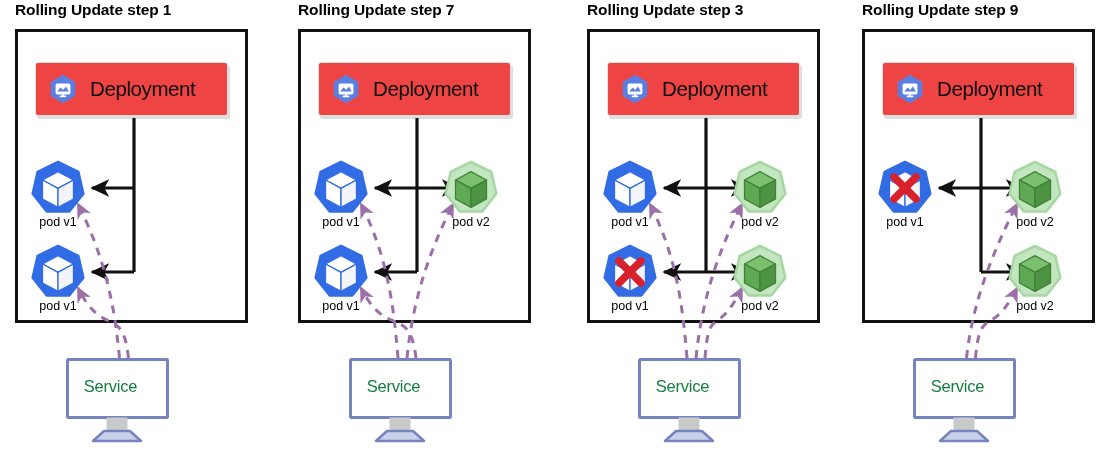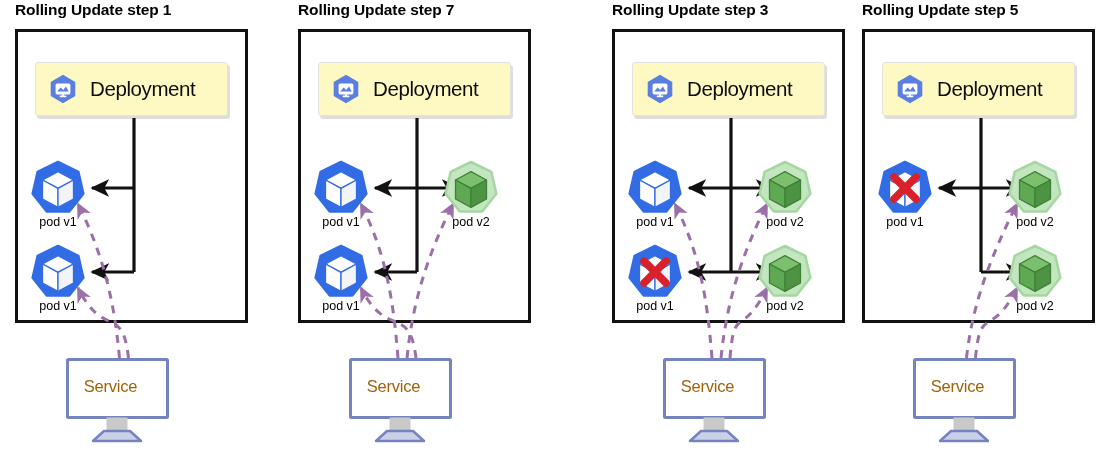--- a/index.html
+++ b/index.html
@@ -48,21 +48,21 @@
     background: #fff;
     box-sizing: border-box;
   }
   
   .deployment {
     position: absolute;
     left: 35px;
     top: 62px;
     width: 193px;
     height: 54px;
-    background: #fef9c3;
+    background: #ef4444;
     border: 1px solid #e2e2e2;
     border-radius: 3px;
     box-shadow: 2px 3px 0 rgba(0,0,0,0.13);
     display: flex;
     align-items: center;
     box-sizing: border-box;
   }
   .deployment .dep-icon {
     width: 32px;
     height: 32px;
@@ -102,21 +102,21 @@
   }
   .service svg { display: block; width: 118px; height: 85px; }
   .service .svc-label {
     position: absolute;
     left: 0;
     top: 19px;
     width: 89px;
     text-align: center;
     font-size: 16.5px;
     letter-spacing: -0.2px;
-    color: #a16207;
+    color: #15803d;
     pointer-events: none;
   }
   
   .wires {
     position: absolute;
     left: 0; top: 0;
     width: 279px;
     height: 453px;
     pointer-events: none;
   }
@@ -222,21 +222,21 @@
             <polygon points="28,11.600000000000001 43.5,20 28,28.4 12.5,20" fill="#FFFFFF" stroke="#326CE5" stroke-width="1.3" stroke-linejoin="round"></polygon>
             <polygon points="12.5,20 28,28.4 28,47.4 12.5,39" fill="#FFFFFF" stroke="#326CE5" stroke-width="1.3" stroke-linejoin="round"></polygon>
             <polygon points="43.5,20 28,28.4 28,47.4 43.5,39" fill="#F2F4FA" stroke="#326CE5" stroke-width="1.3" stroke-linejoin="round"></polygon>
           </svg></span><div class="pod-label">pod v1</div></div>
       <div class="service" style="left:66px; top:358px;"><span><svg viewBox="0 0 118 85" width="118" height="85">
             <rect x="1.5" y="1.5" width="100" height="58" rx="1" fill="#FFFFFF" stroke="#7584BE" stroke-width="3"></rect>
             <rect x="41" y="60" width="20" height="13" fill="#C9C9C9" stroke="#C9C9C9" stroke-width="1"></rect>
             <polygon points="27,83 75,83 64,73 38,73" fill="#C9D0E8" stroke="#7584BE" stroke-width="2.5" stroke-linejoin="round"></polygon>
           </svg></span><div class="svc-label">Service</div></div>
     </div>
-    <div class="panel" style="left:597px;">
+    <div class="panel" style="left:572px;">
       <div class="panel-title">Rolling Update step 3</div>
       <div class="panel-box"></div>
       <div class="wires"><svg viewBox="0 0 279 453" width="279" height="453">
           <defs>
             <marker id="ah-step-3" viewBox="0 0 10 10" refX="8.6" refY="5" markerWidth="6.2" markerHeight="6.2" orient="auto-start-reverse">
               <path d="M 0 0.6 L 9.4 5 L 0 9.4 L 2.4 5 Z" fill="#111111"></path>
             </marker>
             <marker id="th-step-3" viewBox="0 0 10 10" refX="8.2" refY="5" markerWidth="5.6" markerHeight="5.6" orient="auto-start-reverse">
               <path d="M 0 0.6 L 9.4 5 L 0 9.4 L 2.6 5 Z" fill="#9B6FA8"></path>
             </marker>
@@ -290,21 +290,21 @@
             <polygon points="12.5,20 28,28.4 28,47.4 12.5,39" fill="#5FA854" stroke="#3F8236" stroke-width="1.3" stroke-linejoin="round"></polygon>
             <polygon points="43.5,20 28,28.4 28,47.4 43.5,39" fill="#4E9243" stroke="#3F8236" stroke-width="1.3" stroke-linejoin="round"></polygon>
           </svg></span><div class="pod-label">pod v2</div></div>
       <div class="service" style="left:66px; top:358px;"><span><svg viewBox="0 0 118 85" width="118" height="85">
             <rect x="1.5" y="1.5" width="100" height="58" rx="1" fill="#FFFFFF" stroke="#7584BE" stroke-width="3"></rect>
             <rect x="41" y="60" width="20" height="13" fill="#C9C9C9" stroke="#C9C9C9" stroke-width="1"></rect>
             <polygon points="27,83 75,83 64,73 38,73" fill="#C9D0E8" stroke="#7584BE" stroke-width="2.5" stroke-linejoin="round"></polygon>
           </svg></span><div class="svc-label">Service</div></div>
     </div>
     <div class="panel" style="left:847px;">
-      <div class="panel-title">Rolling Update step 5</div>
+      <div class="panel-title">Rolling Update step 9</div>
       <div class="panel-box"></div>
       <div class="wires"><svg viewBox="0 0 279 453" width="279" height="453">
           <defs>
             <marker id="ah-step-4" viewBox="0 0 10 10" refX="8.6" refY="5" markerWidth="6.2" markerHeight="6.2" orient="auto-start-reverse">
               <path d="M 0 0.6 L 9.4 5 L 0 9.4 L 2.4 5 Z" fill="#111111"></path>
             </marker>
             <marker id="th-step-4" viewBox="0 0 10 10" refX="8.2" refY="5" markerWidth="5.6" markerHeight="5.6" orient="auto-start-reverse">
               <path d="M 0 0.6 L 9.4 5 L 0 9.4 L 2.6 5 Z" fill="#9B6FA8"></path>
             </marker>
           </defs>

